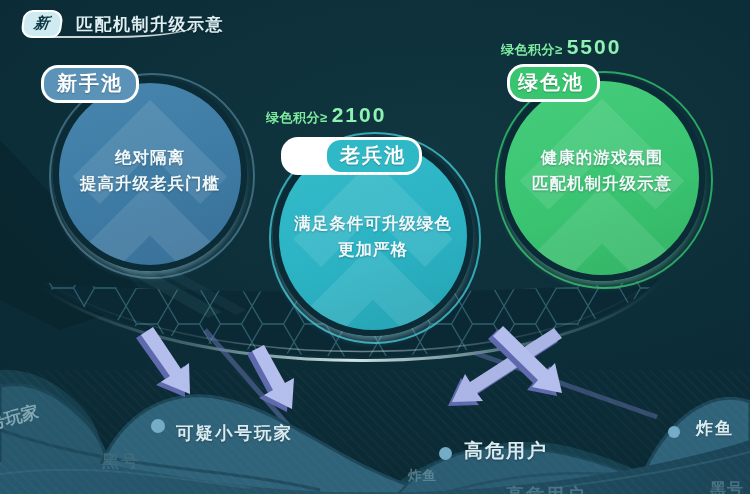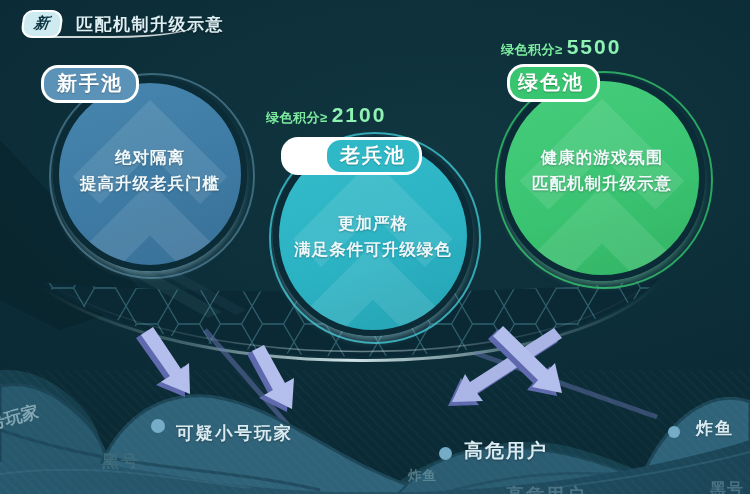--- a/index.html
+++ b/index.html
@@ -185,22 +185,22 @@
     <span class="pre">绿色积分≥</span>
       <span class="val">2100</span>
   </div>
   <div class="ring r2"></div>
   <div class="disc d2">
     <svg class="chev" viewBox="0 0 200 200">
       <path d="M30,118 L100,48 L170,118" fill="none" stroke="#ffffff" stroke-opacity="0.10" stroke-width="42"></path>
       <path d="M30,208 L100,138 L170,208" fill="none" stroke="#ffffff" stroke-opacity="0.10" stroke-width="42"></path>
     </svg>
     <div class="desc">
+      <div>满足条件可升级绿色</div>
       <div>更加严格</div>
-      <div>满足条件可升级绿色</div>
     </div>
   </div>
   <div class="pool-badge pb2">
     <span>老兵池</span>
   </div>
 
   <div class="score sc3">
     <span class="pre">绿色积分≥</span>
       <span class="val">5500</span>
   </div>

